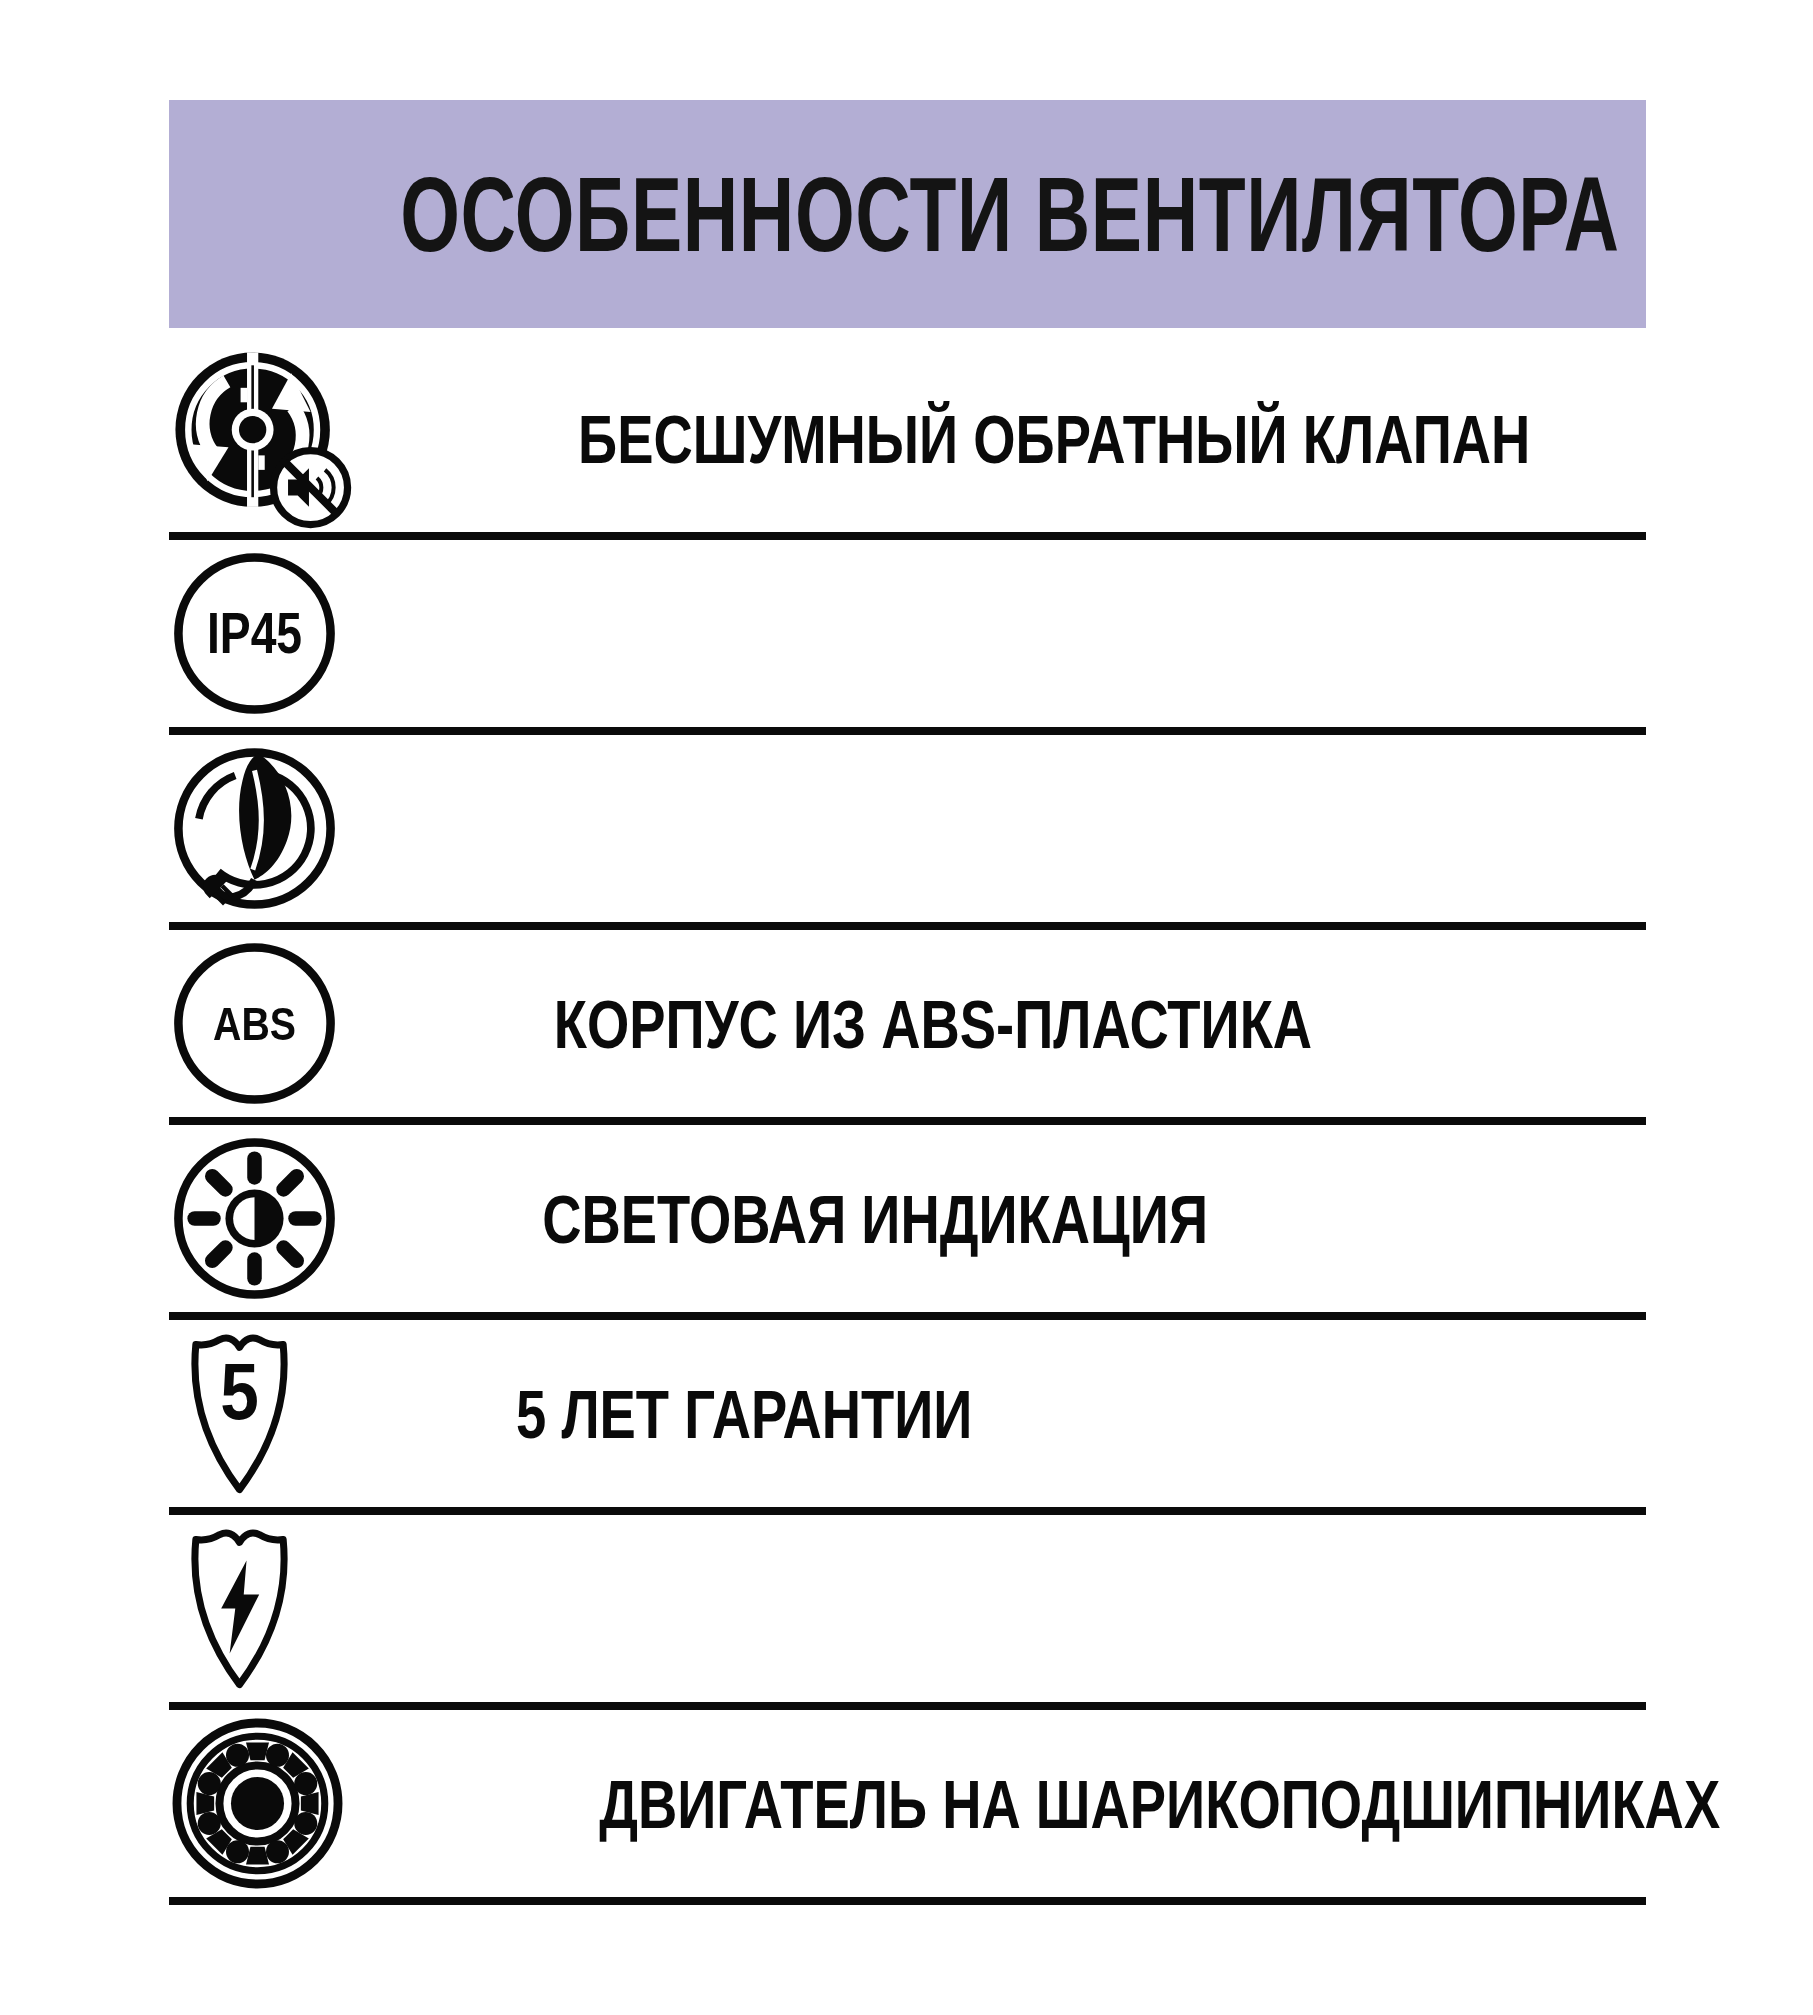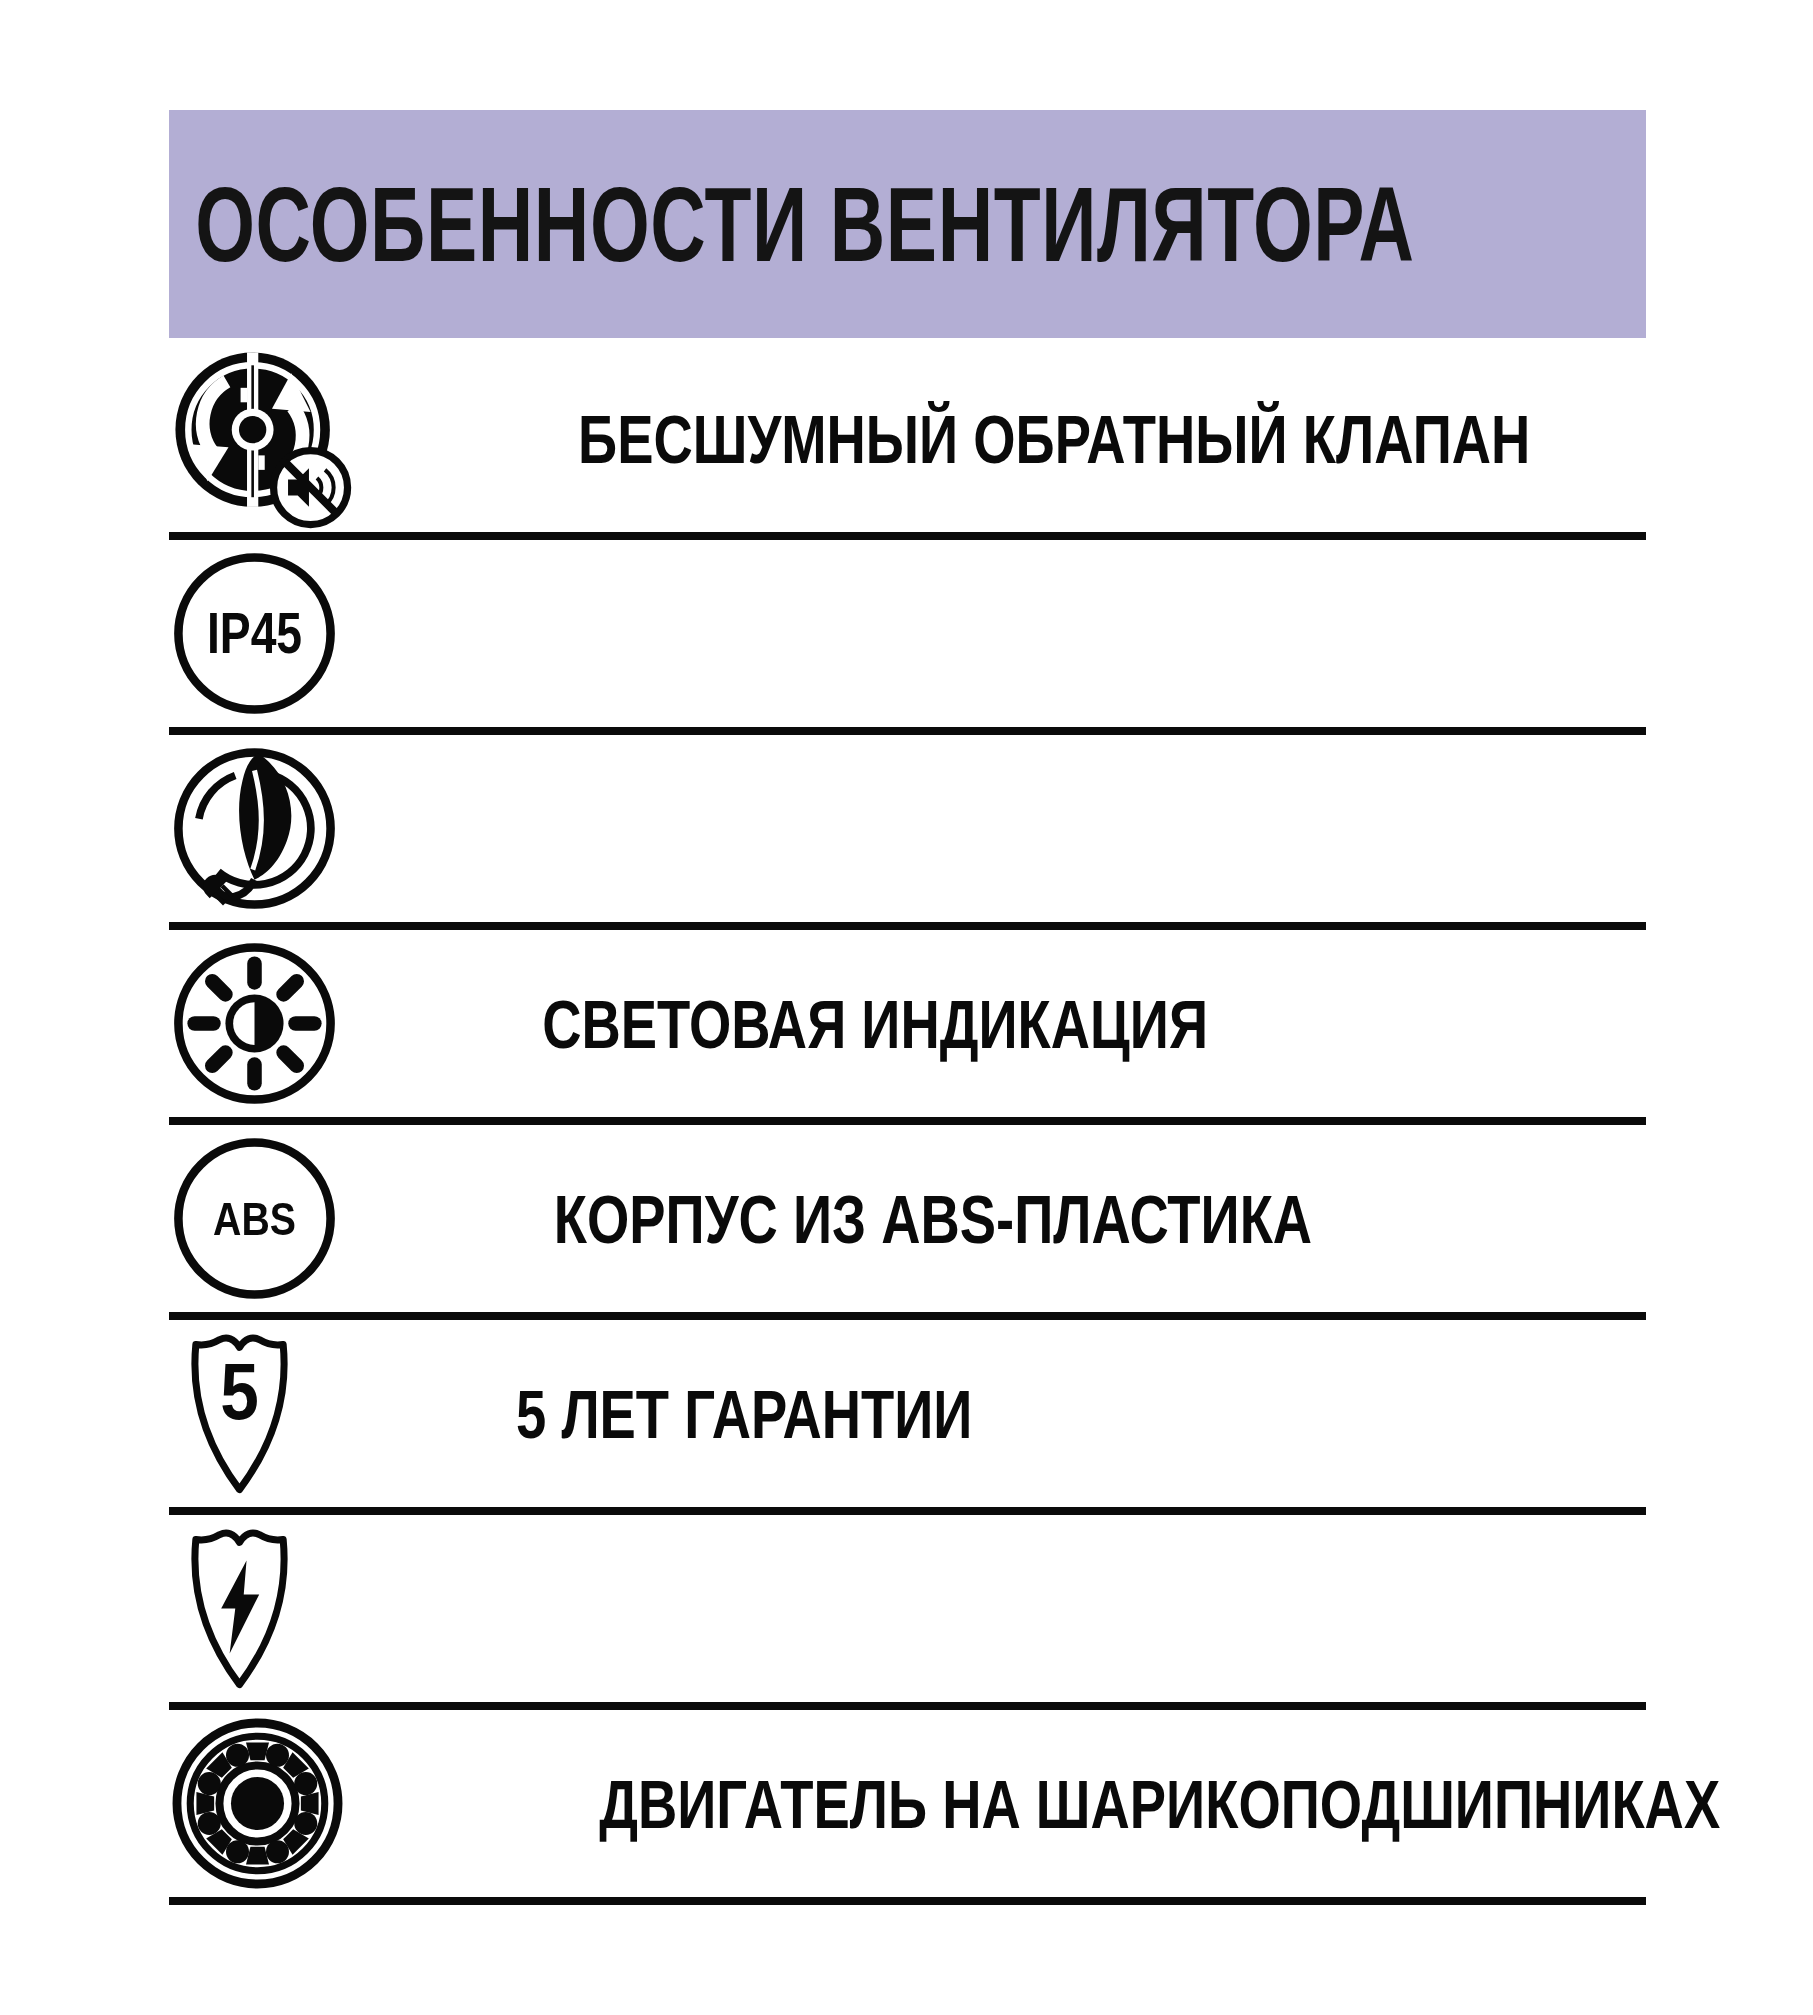--- a/index.html
+++ b/index.html
@@ -4,23 +4,23 @@
 <style>
   html,body{margin:0;padding:0;background:#fff;}
   .page{
     position:relative;
     width:1814px;height:2418px;
     background:#ffffff;
     font-family:"Liberation Sans","DejaVu Sans",sans-serif;
     overflow:hidden;
   }
   .header-band{
-    position:absolute;left:169px;top:110px;width:1477px;height:228px;
+    position:absolute;left:169px;top:100px;width:1477px;height:228px;
     background:#b3aed4;
-    display:flex;align-items:center;justify-content:flex-end;
+    display:flex;align-items:center;justify-content:flex-start;
   }
   .header-title{
     font-size:106px;font-weight:bold;color:#141414;
     white-space:nowrap;display:inline-block;
     transform:scaleX(0.725);transform-origin:center;
     letter-spacing:0.8px;
   }
   .rows{
     position:absolute;left:169px;top:345px;width:1477px;
   }
@@ -109,48 +109,48 @@
             <rect x="1.9" y="2.5" width="2.6" height="8.5" fill="#0a0a0a"></rect>
           </g>
         </svg>
       </div>
     </div>
 
     <div class="feature-row">
       <div class="icon-cell">
         <svg width="171" height="171" viewBox="0 0 100 100">
           <circle cx="50" cy="50" r="44.5" fill="none" class="ic" stroke-width="5"></circle>
+          <text transform="translate(50 59.5) scale(0.85 1)" text-anchor="middle" font-size="27" font-weight="bold" fill="#0a0a0a">ABS</text>
+        </svg>
+      </div>
+      <div class="label-cell">
+        <span class="feature-label">КОРПУС ИЗ ABS-ПЛАСТИКА</span>
+      </div>
+    </div>
+
+    <div class="feature-row">
+      <div class="icon-cell">
+        <svg width="171" height="171" viewBox="0 0 100 100">
+          <circle cx="50" cy="50" r="44.5" fill="none" class="ic" stroke-width="5"></circle>
           <circle cx="50" cy="50" r="17" fill="#0a0a0a"></circle>
           <path d="M50,37.5 A12.5,12.5 0 0 0 50,62.5 Z" fill="#fff"></path>
           <g class="ic" stroke-width="8.5" stroke-linecap="round">
             <line x1="50" y1="15" x2="50" y2="26"></line>
             <line x1="50" y1="74" x2="50" y2="85"></line>
             <line x1="15" y1="50" x2="26" y2="50"></line>
             <line x1="74" y1="50" x2="85" y2="50"></line>
             <line x1="25.3" y1="25.3" x2="33" y2="33"></line>
             <line x1="67" y1="67" x2="74.7" y2="74.7"></line>
             <line x1="74.7" y1="25.3" x2="67" y2="33"></line>
             <line x1="33" y1="67" x2="25.3" y2="74.7"></line>
           </g>
         </svg>
       </div>
       <div class="label-cell">
         <span class="feature-label">СВЕТОВАЯ ИНДИКАЦИЯ</span>
-      </div>
-    </div>
-
-    <div class="feature-row">
-      <div class="icon-cell">
-        <svg width="171" height="171" viewBox="0 0 100 100">
-          <circle cx="50" cy="50" r="44.5" fill="none" class="ic" stroke-width="5"></circle>
-          <text transform="translate(50 59.5) scale(0.85 1)" text-anchor="middle" font-size="27" font-weight="bold" fill="#0a0a0a">ABS</text>
-        </svg>
-      </div>
-      <div class="label-cell">
-        <span class="feature-label">КОРПУС ИЗ ABS-ПЛАСТИКА</span>
       </div>
     </div>
 
     <div class="feature-row">
       <div class="icon-cell">
         <svg width="141" height="169" viewBox="0 0 100 120">
           <path d="M50,13 C54,6.5 59,5 64,7.5 C69,10.5 75,12 81,11 C84,42 77,78 50,114 C23,78 16,42 19,11 C25,12 31,10.5 36,7.5 C41,5 46,6.5 50,13 Z" fill="none" class="ic" stroke-width="5" stroke-linejoin="round"></path>
           <text transform="translate(50 64) scale(0.88 1)" text-anchor="middle" font-size="56" font-weight="bold" fill="#0a0a0a">5</text>
         </svg>
       </div>

